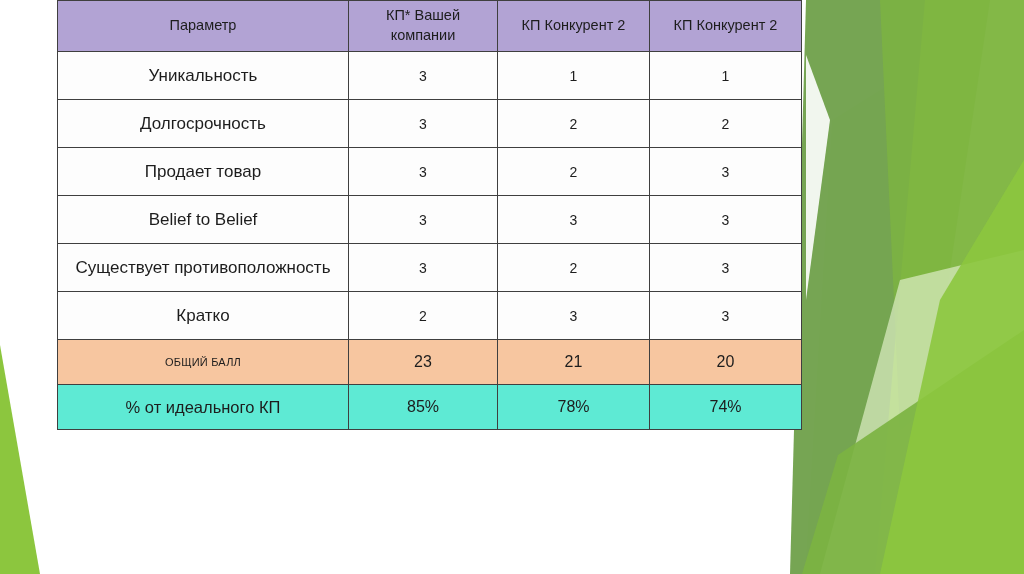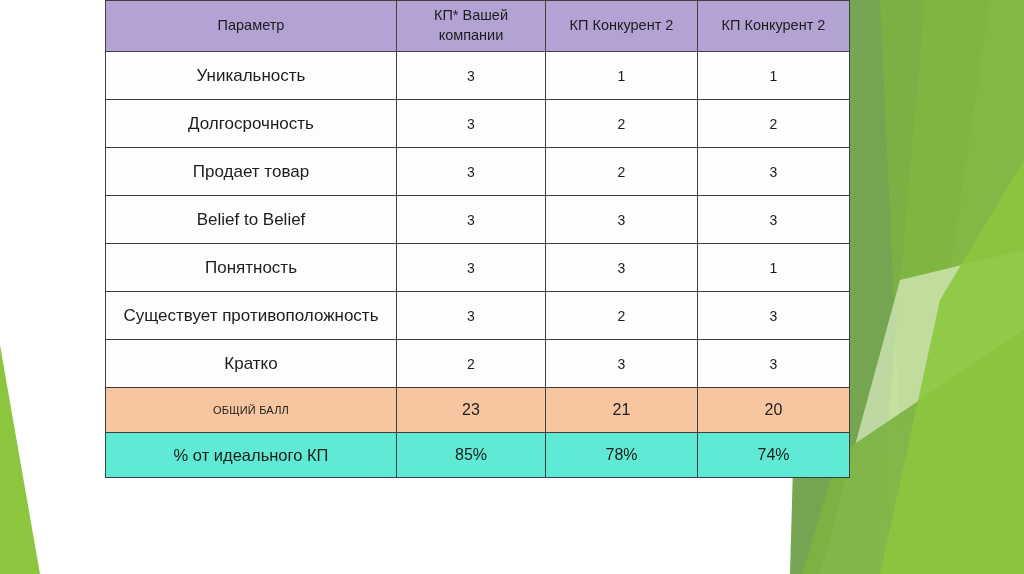--- a/index.html
+++ b/index.html
@@ -28,21 +28,20 @@
   
   #comparison-table {
     position: absolute;
     left: 57px;
     top: 0px;
     width: 744px;
     border-collapse: collapse;
     table-layout: fixed;
     background: #ffffff;
     z-index: 5;
-    margin-left: 48px;
   }
   #comparison-table td,
   #comparison-table th {
     border: 1px solid #3f3f3f;
     padding: 0;
     text-align: center;
     vertical-align: middle;
     color: #1d1d1d;
     font-weight: normal;
   }
@@ -157,26 +156,20 @@
         <td class="num-cell">2</td>
         <td class="num-cell">3</td>
       </tr>
       <tr class="data-row">
         <td class="param-cell">Belief to Belief</td>
         <td class="num-cell">3</td>
         <td class="num-cell">3</td>
         <td class="num-cell">3</td>
       </tr>
       <tr class="data-row">
-        <td class="param-cell">Понятность</td>
-        <td class="num-cell">3</td>
-        <td class="num-cell">3</td>
-        <td class="num-cell">1</td>
-      </tr>
-      <tr class="data-row">
         <td class="param-cell">Существует противоположность</td>
         <td class="num-cell">3</td>
         <td class="num-cell">2</td>
         <td class="num-cell">3</td>
       </tr>
       <tr class="data-row">
         <td class="param-cell">Кратко</td>
         <td class="num-cell">2</td>
         <td class="num-cell">3</td>
         <td class="num-cell">3</td>

